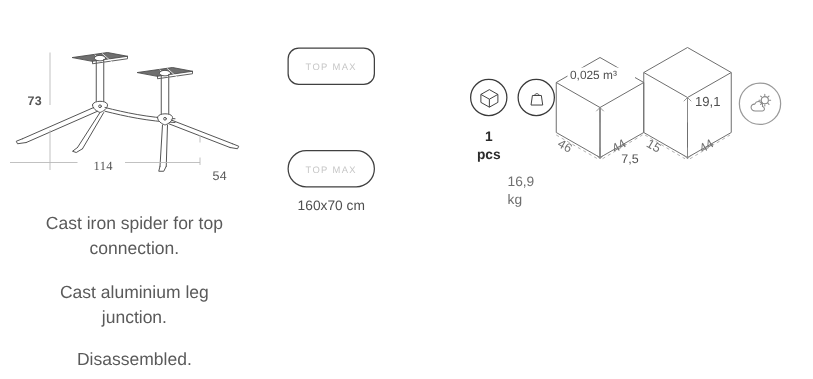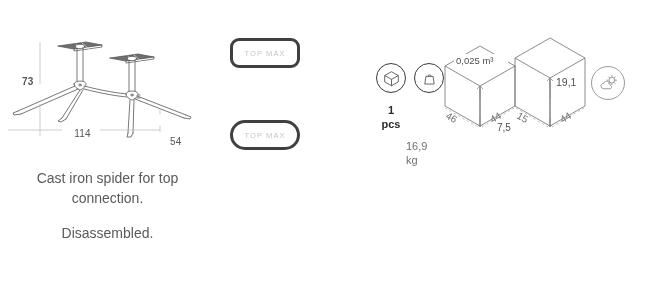--- a/index.html
+++ b/index.html
@@ -14,30 +14,30 @@
   
   .dim{font-size:10px;color:#555;letter-spacing:.2px;}
   .caption{font-size:14px;color:#5a5a5a;line-height:1.45;text-align:center;}
 
   
   #drawing{left:0;top:18px;width:210px;height:140px;}
   #drawing svg{display:block;}
 
   .lbl-73{left:22px;top:76px;font-weight:bold;}
   .lbl-54{left:170px;top:112px;margin-top:24px;}
-  .lbl-114{left:0;top:128px;width:165px;text-align:center;}
+  .lbl-114{left:0;top:128px;width:165px;text-align:center;font-family:Liberation Serif, serif;}
 
   
   #caption-block{left:20px;top:168px;width:175px;}
   .cap-p{margin:0 0 14px 0;}
   .cap-p:last-child{margin-bottom:0;}
 
   
   .badge{
-    width:70px;height:30px;border:3px solid #404040;
+    width:70px;height:30px;border:1px solid #404040;
     display:flex;align-items:center;justify-content:center;
     font-size:7.5px;color:#c6c6c6;letter-spacing:1.1px;
     box-sizing:border-box;
   }
   .badge.rect{border-radius:9px;}
   .badge.pill{border-radius:999px;}
   #badge1{left:230px;top:38px;}
   #badge2{left:230px;top:120px;}
   .size-lbl{
     width:90px;text-align:center;font-size:11px;color:#4f4f4f;line-height:1.35;
@@ -127,26 +127,28 @@
       </g>
     </svg>
   </div>
 
   <div class="abs dim lbl-73">73</div>
   <div class="abs dim lbl-54">54</div>
   <div class="abs dim lbl-114">114</div>
 
   <div class="abs" id="caption-block">
     <p class="caption cap-p">Cast iron spider for top connection.</p>
+    <p class="caption cap-p">Cast aluminium leg junction.</p>
     <p class="caption cap-p">Disassembled.</p>
   </div>
 
   <div class="abs badge rect" id="badge1">TOP MAX</div>
 
   <div class="abs badge pill" id="badge2">TOP MAX</div>
+  <div class="abs size-lbl" id="size2">160x70 cm</div>
 
   <div class="abs circ-icon" id="pcs-icon">
     <svg width="17" height="17" viewBox="0 0 20 20" fill="none" stroke="#3a3a3a" stroke-width="0.9" stroke-linejoin="round">
       <path d="M10 2 L18 6.5 L18 14 L10 18.5 L2 14 L2 6.5 Z"></path>
       <path d="M2 6.5 L10 11 L18 6.5 M10 11 L10 18.5"></path>
     </svg>
   </div>
   <div class="abs" id="pcs-label">
     <div>1</div>
     <div>pcs</div>

